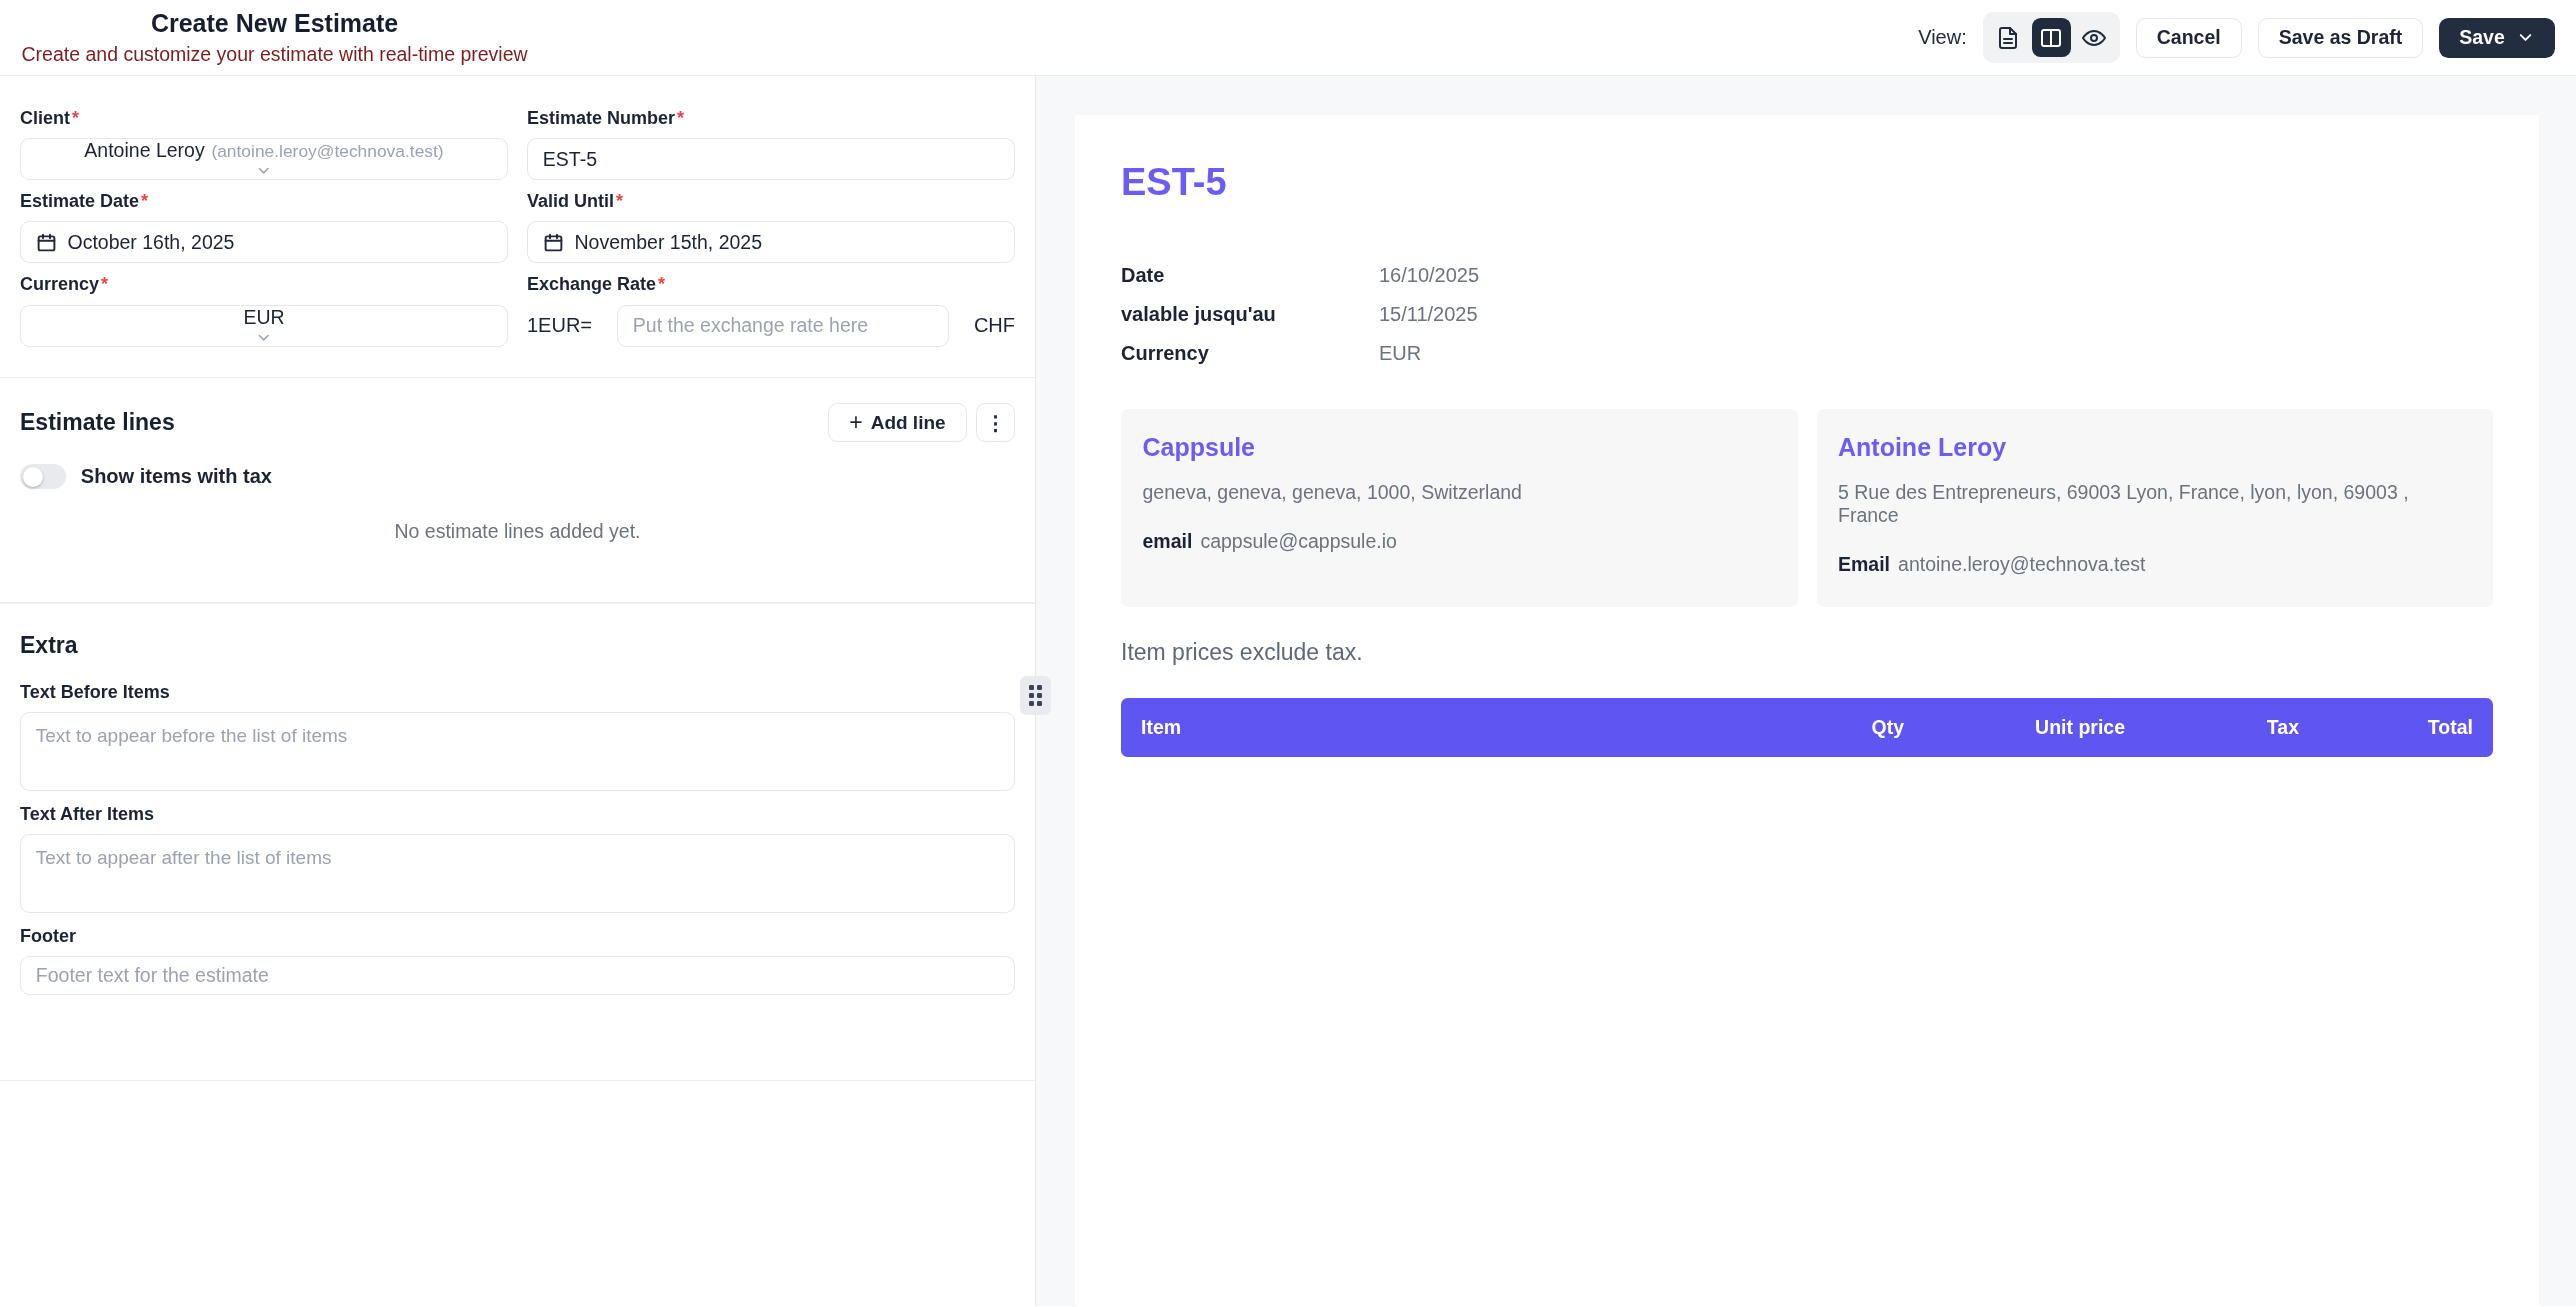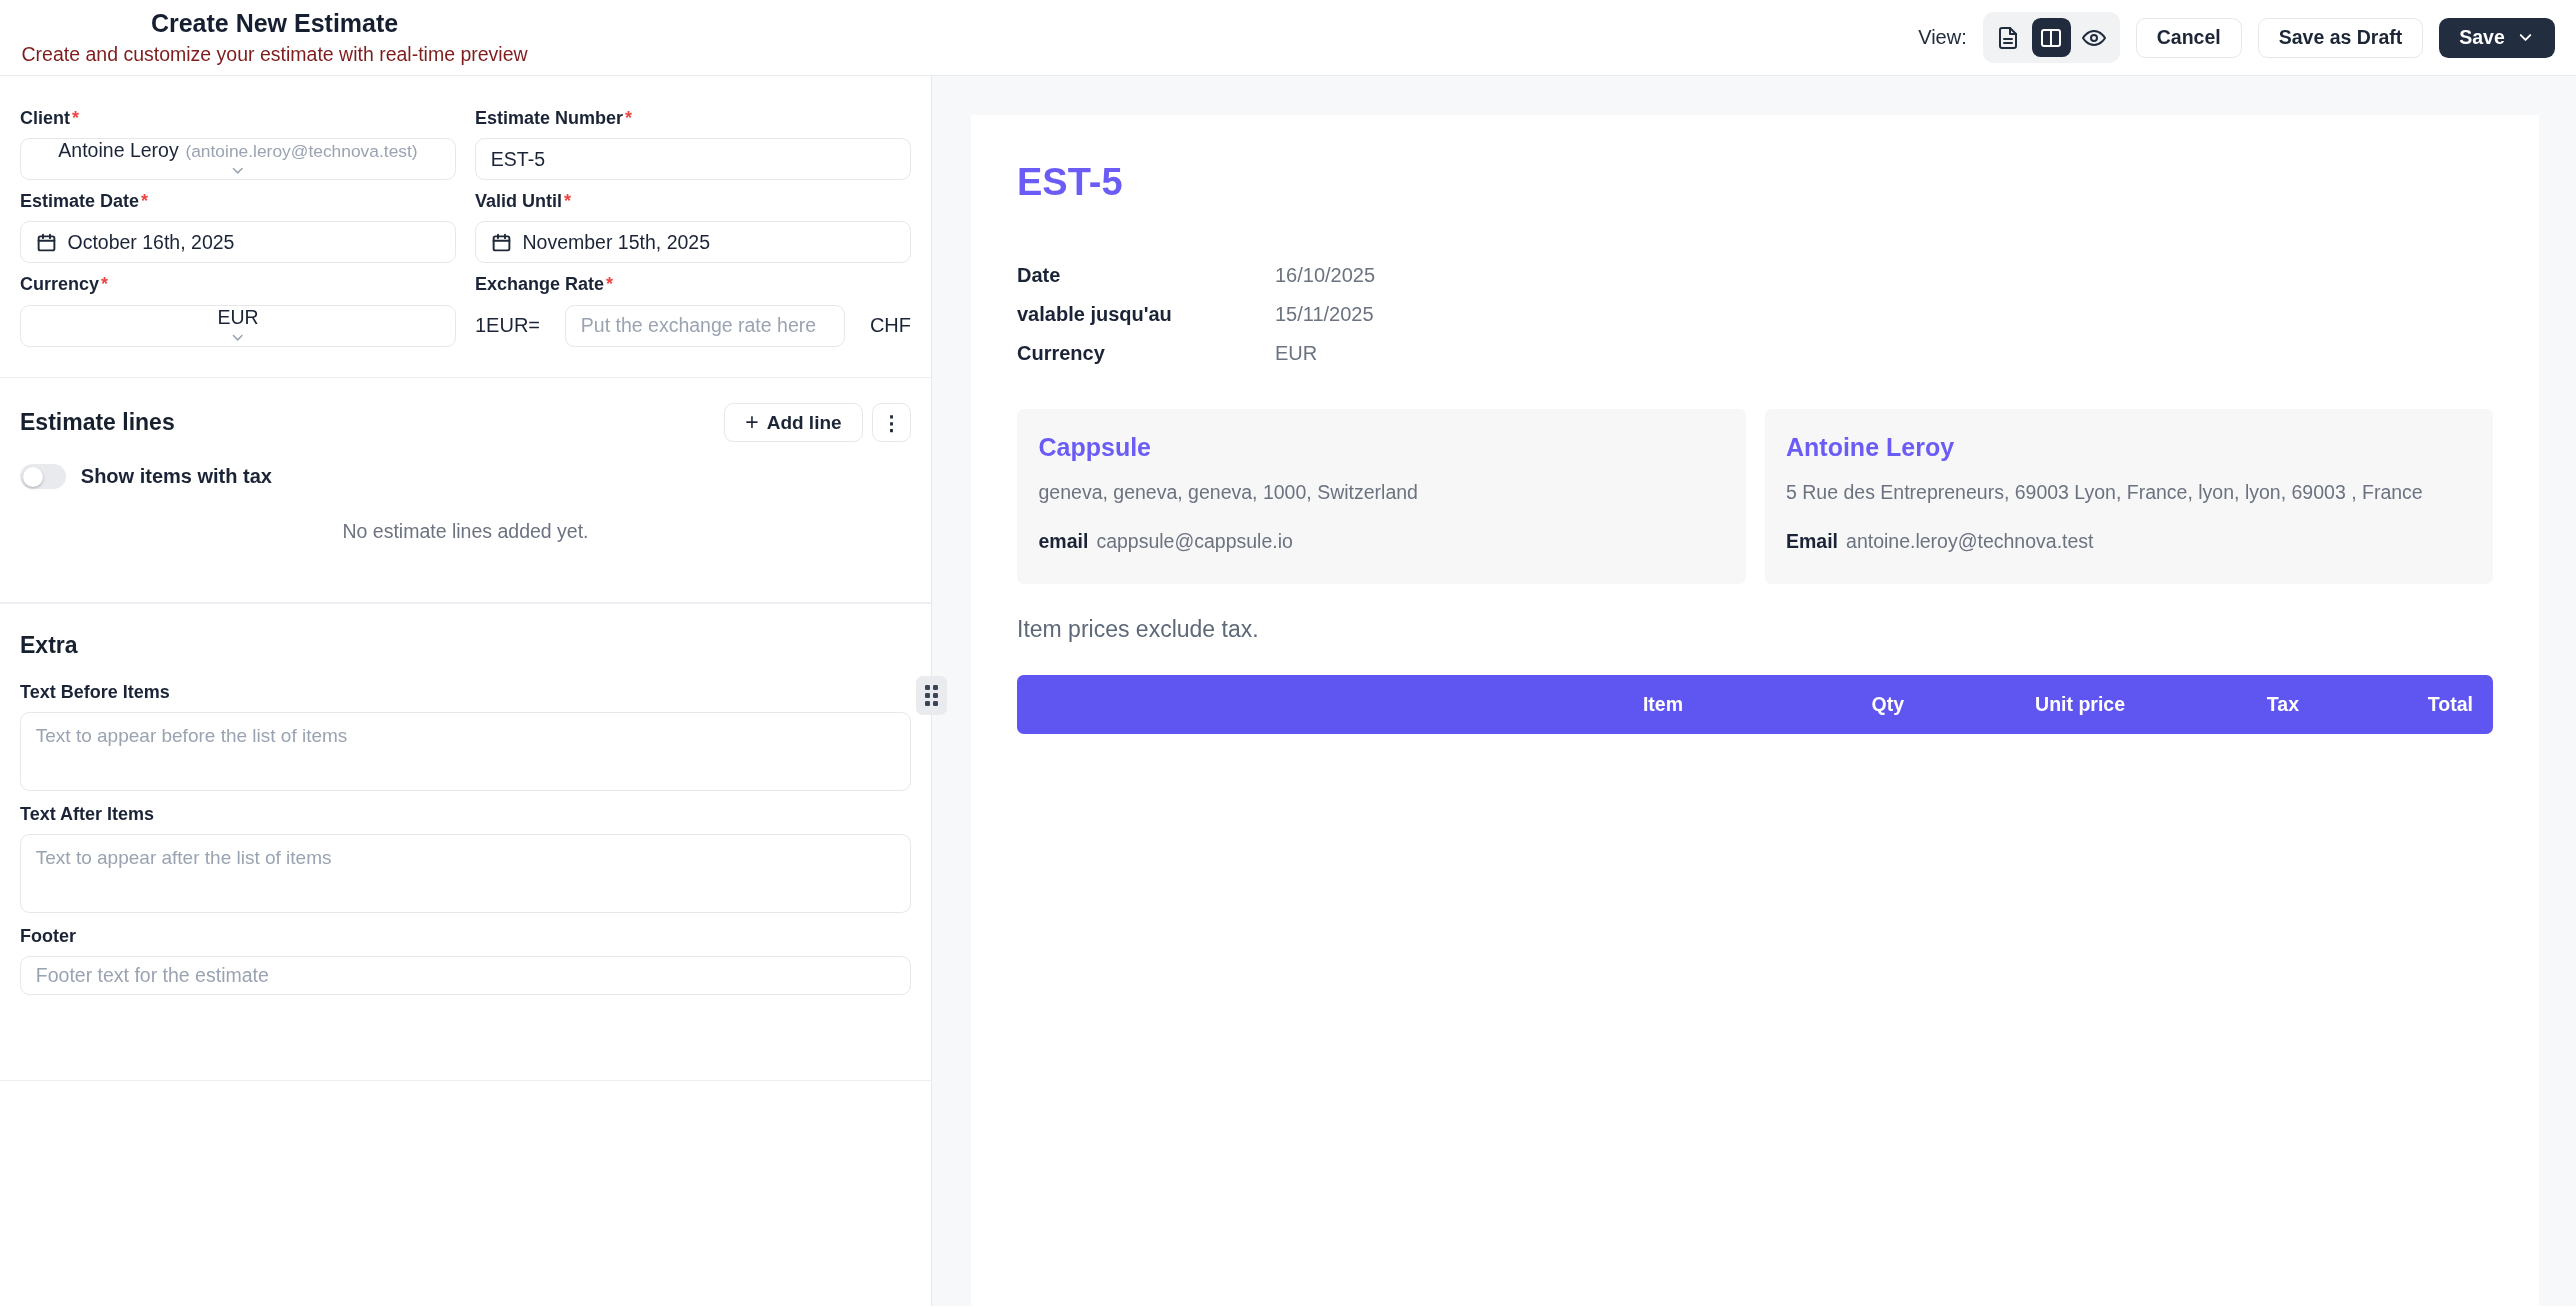--- a/index.html
+++ b/index.html
@@ -51,21 +51,21 @@
   }
   .btn.ghost { background: #fff; border: 1.3px solid #e5e7eb; color: #1c2636; }
   .btn.dark  { background: #222d40; border: none; color: #fff; }
   .btn.dark svg { width: 19px; height: 19px; }
 
   
   .main { display: flex; height: 1230px; }
 
   
   .form-panel {
-    width: 932px;
+    width: 1036px;
     flex: none;
     background: #fff;
     border-right: 1.3px solid #e6e8ec;
     padding-top: 32px;
     position: relative;
   }
   .form-grid {
     display: grid;
     grid-template-columns: 1fr 1fr;
     column-gap: 19px;
@@ -175,21 +175,21 @@
   .tax-note { margin-top: 32px; font-size: 23px; color: #5d6878; }
   .items-head {
     margin-top: 32px;
     height: 59px;
     background: #5f55f0;
     border-radius: 6.7px;
     display: flex; align-items: center;
     padding: 0 20px;
     color: #fff; font-size: 19.5px; font-weight: 700;
   }
-  .col-item  { flex: 1; text-align: right; }
+  .col-item  { flex: 1; text-align: left; }
   .col-qty   { width: 221px; text-align: right; }
   .col-unit  { width: 221px; text-align: right; }
   .col-tax   { width: 174px; text-align: right; }
   .col-total { width: 174px; text-align: right; }
 </style>
 </head>
 <body>
 
 <header class="topbar">
   <div class="titles">

